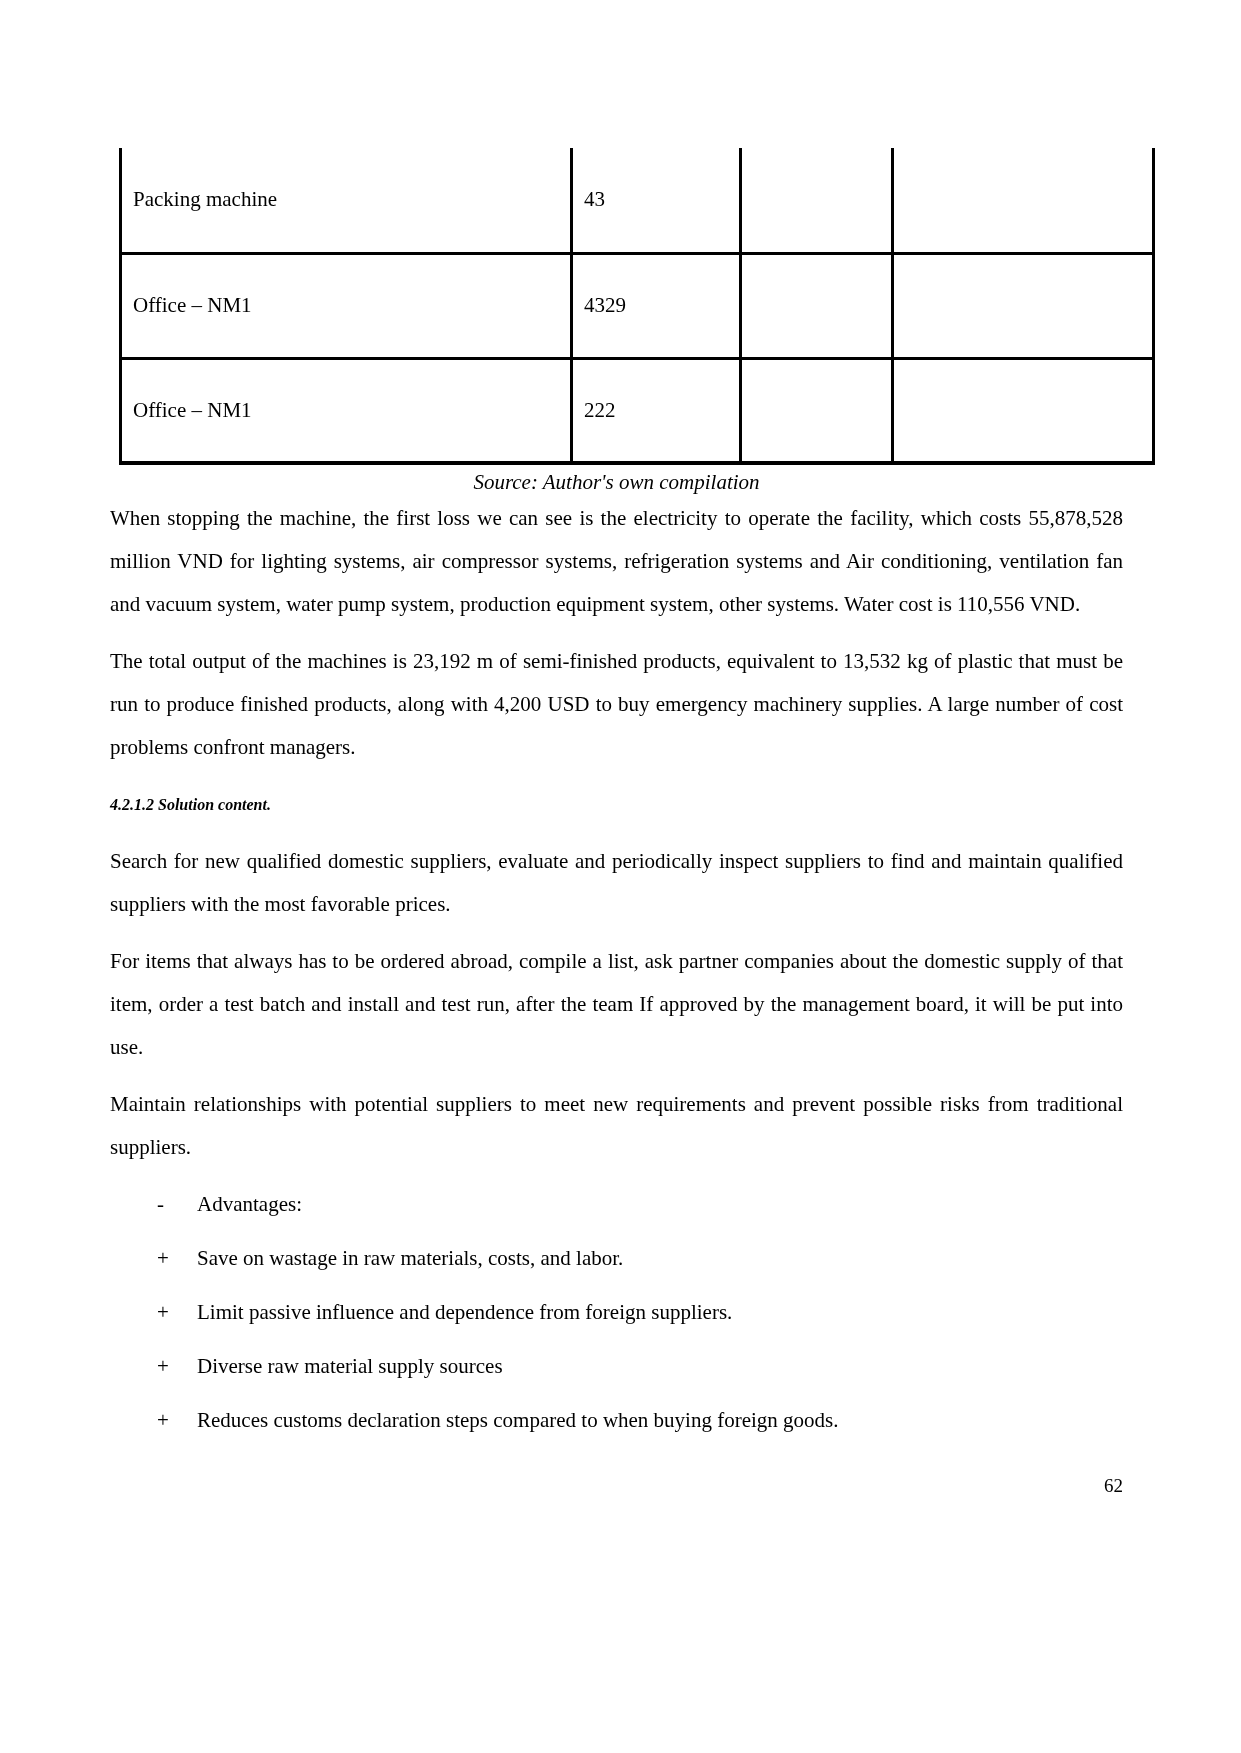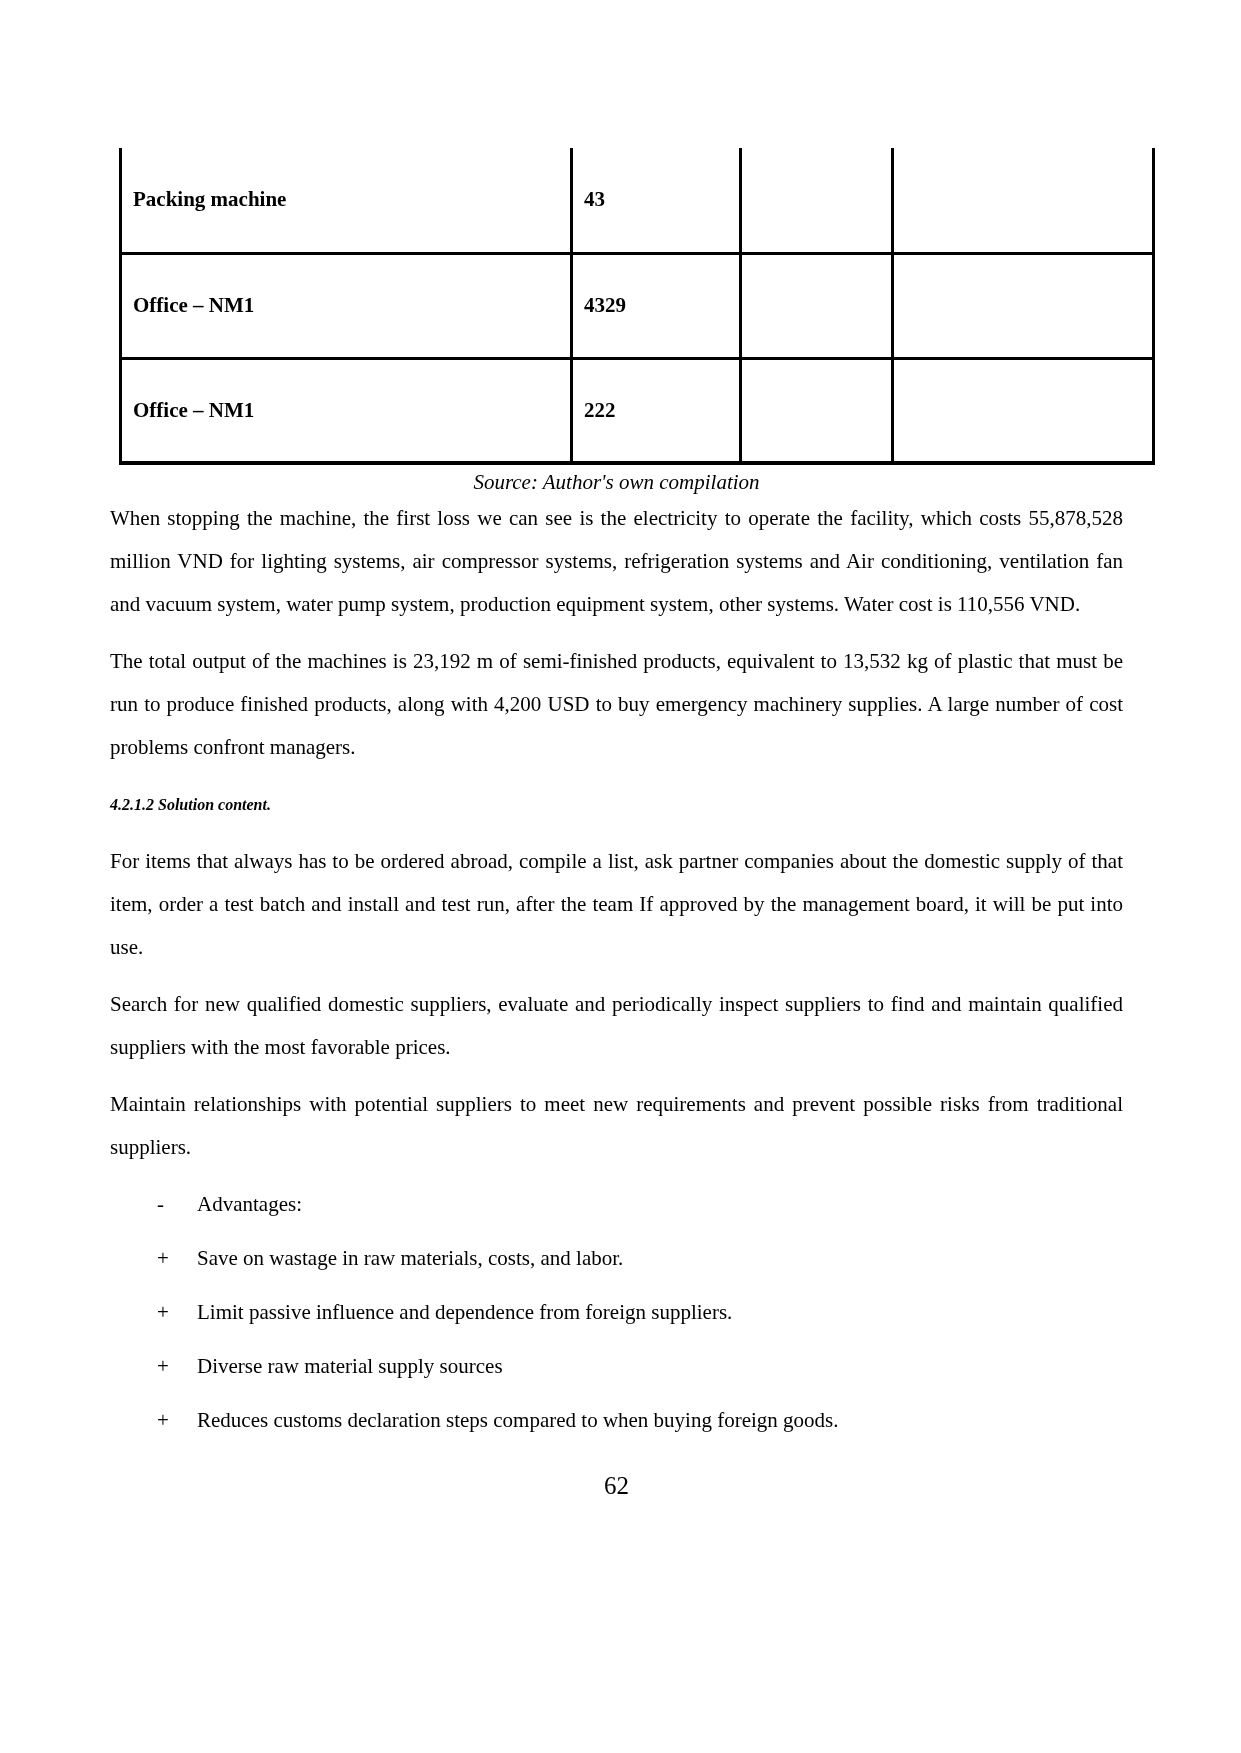--- a/index.html
+++ b/index.html
@@ -22,21 +22,20 @@
     width: 1033px;
     margin-left: 9px;
   }
   table.doc-table td {
     border: 3px solid #000000;
     height: 105px;
     vertical-align: middle;
     padding-left: 11px;
     padding-right: 13px;
     font-size: 21px;
-    font-weight: bold;
   }
   table.doc-table tr:first-child td { border-top: none; }
   table.doc-table tr:last-child td { border-bottom-width: 4px; }
   .col1 { width: 451px; }
   .col2 { width: 169px; }
   .col3 { width: 152px; }
   .col4 { width: 261px; }
   
   .source-note {
     font-style: italic;
@@ -64,24 +63,24 @@
     line-height: 43px;
     margin-bottom: 11px;
     padding-left: 47px;
   }
   .list-marker {
     width: 40px;
     flex: 0 0 40px;
   }
   .list-text { flex: 1; }
   .page-number {
-    text-align: center;
+    text-align: right;
     margin-top: 22px;
     line-height: 43px;
-    font-size: 25px;
+    font-size: 19px;
   }
 </style>
 </head>
 <body>
 
 <div class="page">
 
   <table class="doc-table">
     <colgroup>
       <col class="col1">
@@ -112,23 +111,23 @@
   </table>
 
   <div class="source-note">Source: Author's own compilation</div>
 
   <p class="body-par">When stopping the machine, the first loss we can see is the electricity to operate the facility, which costs 55,878,528 million VND for lighting systems, air compressor systems, refrigeration systems and Air conditioning, ventilation fan and vacuum system, water pump system, production equipment system, other systems. Water cost is 110,556 VND.</p>
 
   <p class="body-par">The total output of the machines is 23,192 m of semi-finished products, equivalent to 13,532 kg of plastic that must be run to produce finished products, along with 4,200 USD to buy emergency machinery supplies. A large number of cost problems confront managers.</p>
 
   <h3 class="section-heading">4.2.1.2 Solution content.</h3>
 
+  <p class="body-par">Search for new qualified domestic suppliers, evaluate and periodically inspect suppliers to find and maintain qualified suppliers with the most favorable prices.</p>
+
   <p class="body-par">For items that always has to be ordered abroad, compile a list, ask partner companies about the domestic supply of that item, order a test batch and install and test run, after the team If approved by the management board, it will be put into use.</p>
-
-  <p class="body-par">Search for new qualified domestic suppliers, evaluate and periodically inspect suppliers to find and maintain qualified suppliers with the most favorable prices.</p>
 
   <p class="body-par">Maintain relationships with potential suppliers to meet new requirements and prevent possible risks from traditional suppliers.</p>
 
   <div class="list-block">
     <div class="list-item">
       <span class="list-marker">-</span>
       <span class="list-text">Advantages:</span>
     </div>
     <div class="list-item">
       <span class="list-marker">+</span>

